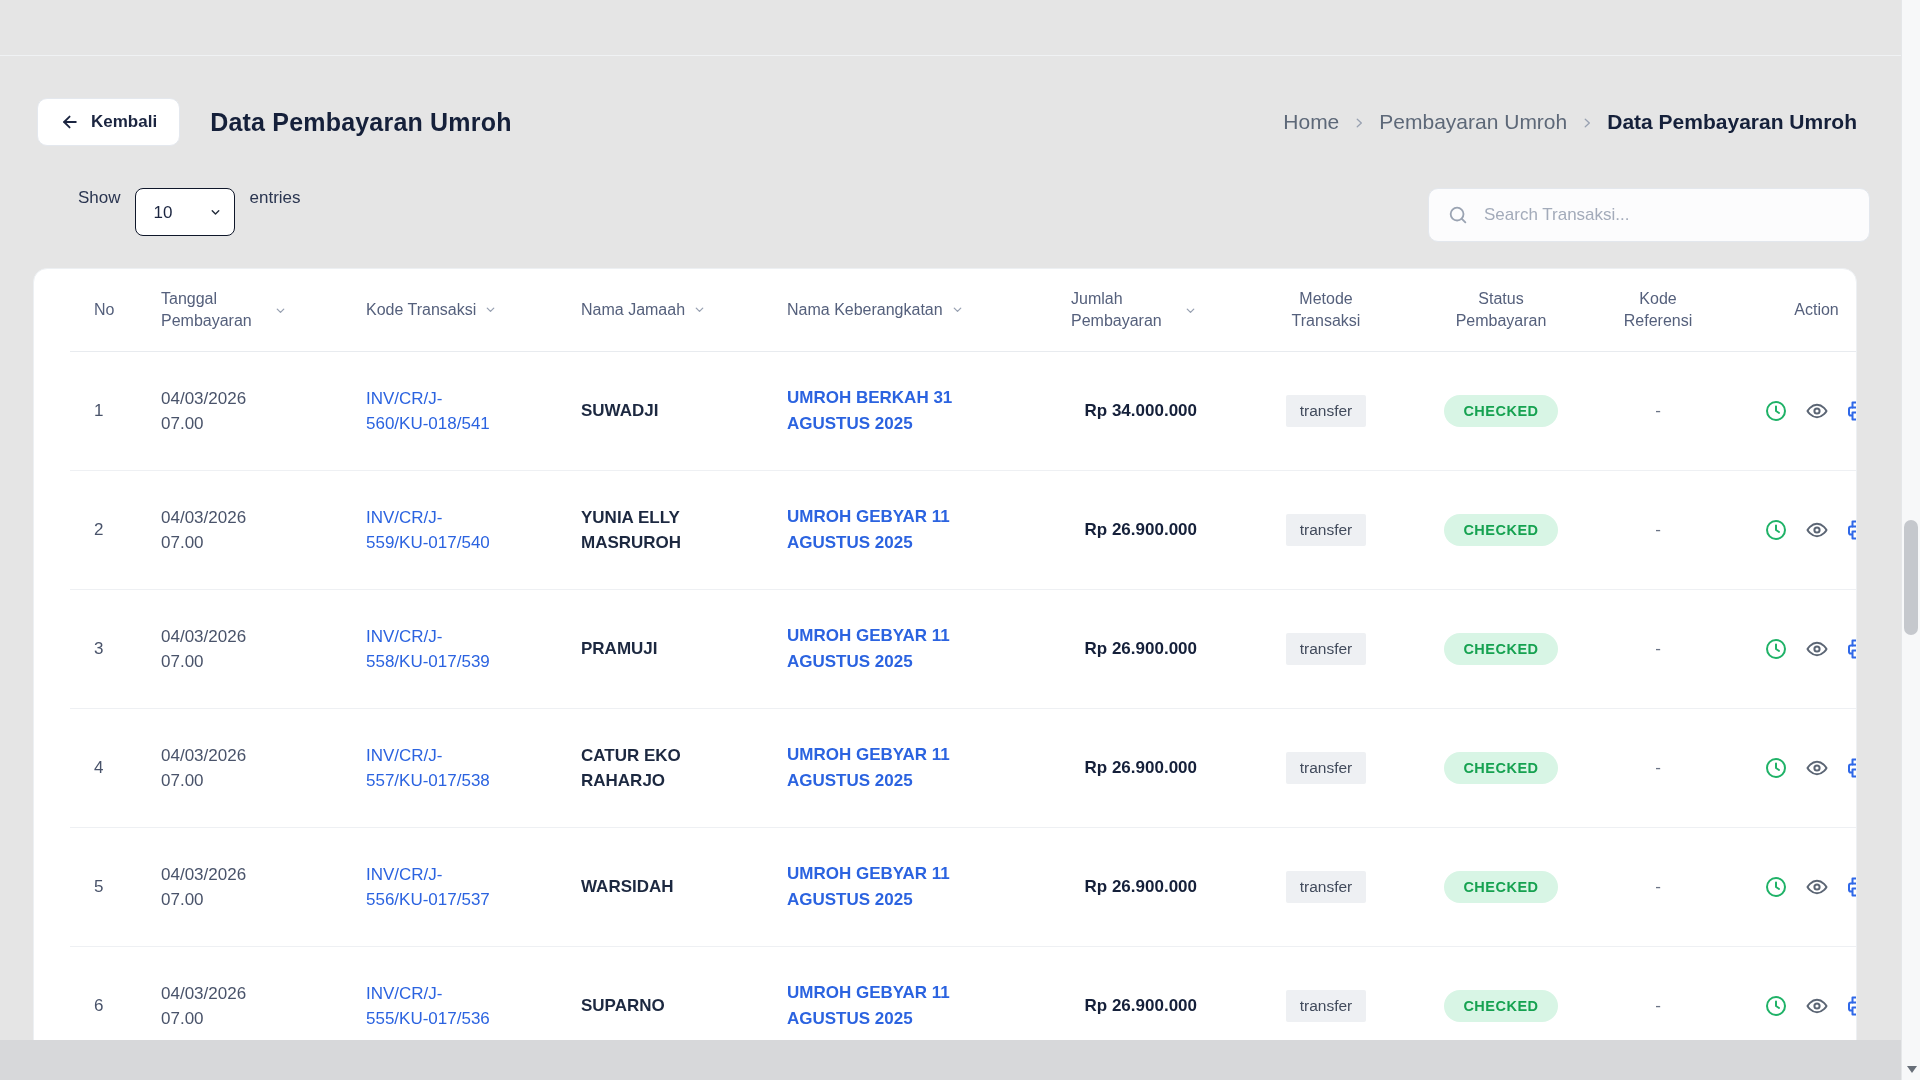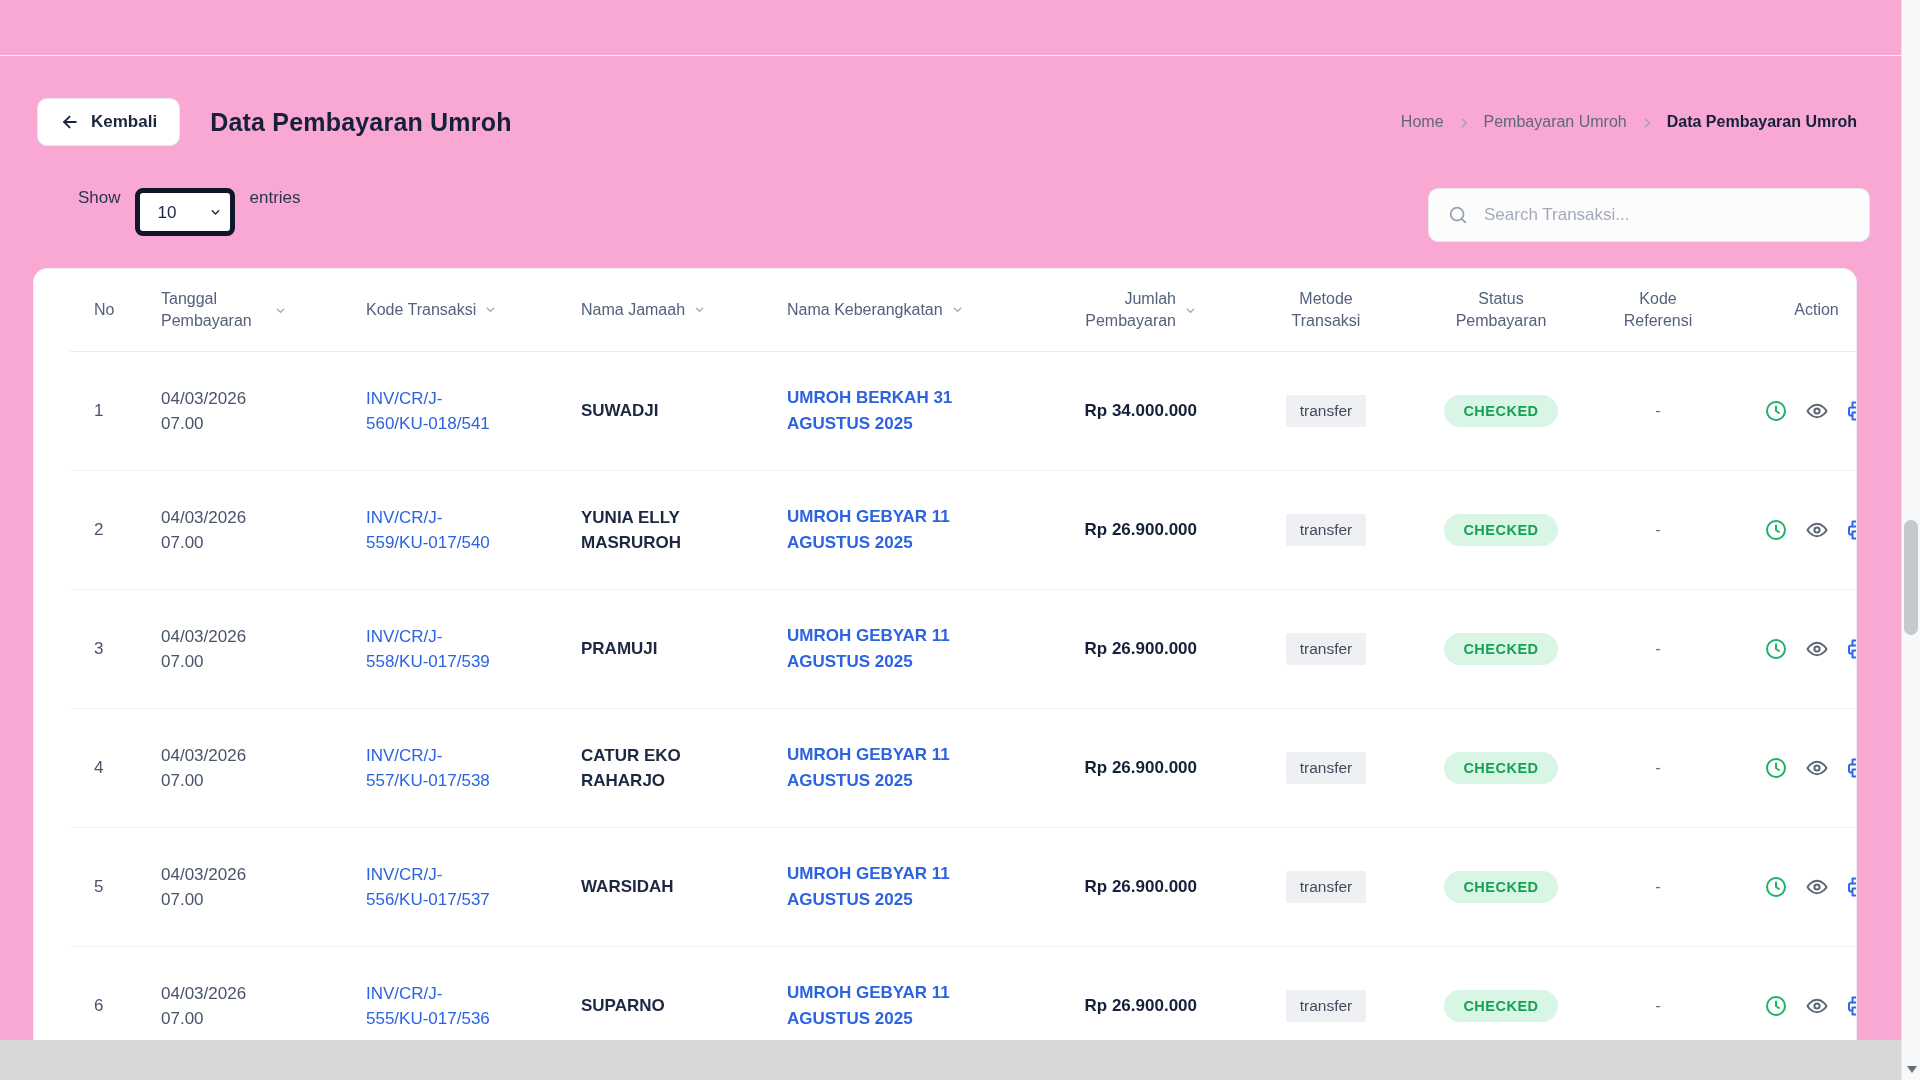--- a/index.html
+++ b/index.html
@@ -3,43 +3,43 @@
 <meta charset="utf-8">
 <style>
   * { box-sizing: border-box; }
   html, body { margin: 0; padding: 0; }
   body {
     width: 1920px; height: 1080px; position: relative; overflow: hidden;
     background: #ffffff; color: #1f2a44;
     font-family: "Liberation Sans", "DejaVu Sans", sans-serif;
   }
 
-  .viewport { position: absolute; left: 0; top: 0; width: 1920px; height: 1040px; background: #f9a8d4; overflow: hidden; }
+  .viewport { position: absolute; left: 0; top: 0; width: 1920px; height: 1040px; background: #e5e5e5; overflow: hidden; }
   .top-divider { position: absolute; left: 0; top: 55px; width: 100%; height: 1px; background: #f0f2f4; }
 
   
   .topbar { position: absolute; left: 37px; top: 97px; width: 1820px; height: 50px; display: flex; align-items: center; }
   .back-btn {
     display: inline-flex; align-items: center; gap: 11px; height: 48px; padding: 0 22px;
     background: #fff; border: 1px solid #e4e8ee; border-radius: 10px;
     font-size: 17px; font-weight: 600; color: #1b2540; cursor: pointer; font-family: inherit;
   }
   .page-title { margin-left: 30px; font-size: 25px; font-weight: 700; color: #15203a; letter-spacing: .2px; }
-  .breadcrumb { margin-left: auto; display: flex; align-items: center; gap: 13px; font-size: 16px; color: #5d6878; }
+  .breadcrumb { margin-left: auto; display: flex; align-items: center; gap: 13px; font-size: 21px; color: #5d6878; }
   .crumb { text-decoration: none; color: #5d6878; cursor: pointer; }
   .crumb.current { color: #15203a; font-weight: 600; cursor: default; }
   .crumb-sep { display: inline-flex; transform: translateY(1px); }
 
   
   .controls { position: absolute; left: 78px; top: 188px; width: 1792px; height: 54px; display: flex; align-items: flex-start; }
   .show-label, .entries-label { font-size: 17px; color: #2a3550; }
   .select-wrap { position: relative; margin-left: 14px; }
   select.entries {
     appearance: none; -webkit-appearance: none; width: 100px; height: 48px;
-    border: 5px solid #0f172a; border-radius: 8px; background: #fff;
+    border: 1px solid #0f172a; border-radius: 8px; background: #fff;
     font-size: 17px; font-family: inherit; color: #1b2540; padding: 0 34px 0 18px; cursor: pointer;
   }
   .select-chevron { position: absolute; right: 13px; top: 50%; transform: translateY(-50%); pointer-events: none; display: flex; }
   .entries-label { margin-left: 15px; }
   .searchbox {
     margin-left: auto; width: 442px; height: 54px; border: 1px solid #e3e7ed; border-radius: 10px;
     background: #fcfcfd; display: flex; align-items: center; padding: 0 18px; gap: 13px;
   }
   .searchbox input { flex: 1; border: none; outline: none; background: transparent; font-size: 17px; font-family: inherit; color: #2a3550; }
   .searchbox input::placeholder { color: #a3abba; }
@@ -52,21 +52,21 @@
   }
   table.data { width: 100%; border-collapse: separate; border-spacing: 0; table-layout: fixed; }
   th {
     height: 83px; vertical-align: middle; font-size: 16px; font-weight: 500; color: #55607c;
     padding: 0 16px; border-bottom: 1px solid #e8ebef; text-align: left;
   }
   td { height: 119px; vertical-align: middle; font-size: 17px; padding: 0 16px; border-bottom: 1px solid #eef0f3; text-align: left; }
 
   .th-inner { display: flex; align-items: center; gap: 8px; }
   .th-inner.right { justify-content: flex-end; }
-  .th-inner.right .th-label { text-align: right; }
+  .th-inner.right .th-label { text-align: left; }
   .th-inner.center { justify-content: center; }
   .th-inner.center .th-label { text-align: center; }
   .th-label { line-height: 1.4; }
   .th-label.w2 { max-width: 105px; display: inline-block; }
   .th-label.w2k { max-width: 88px; display: inline-block; }
   .sort-icon { flex: 0 0 auto; display: inline-flex; }
 
   th.c1, td.c1 { padding-left: 24px; }
   td.c1 { color: #49536a; }
   .c-date span { display: inline-block; max-width: 125px; line-height: 1.5; color: #49536a; }

